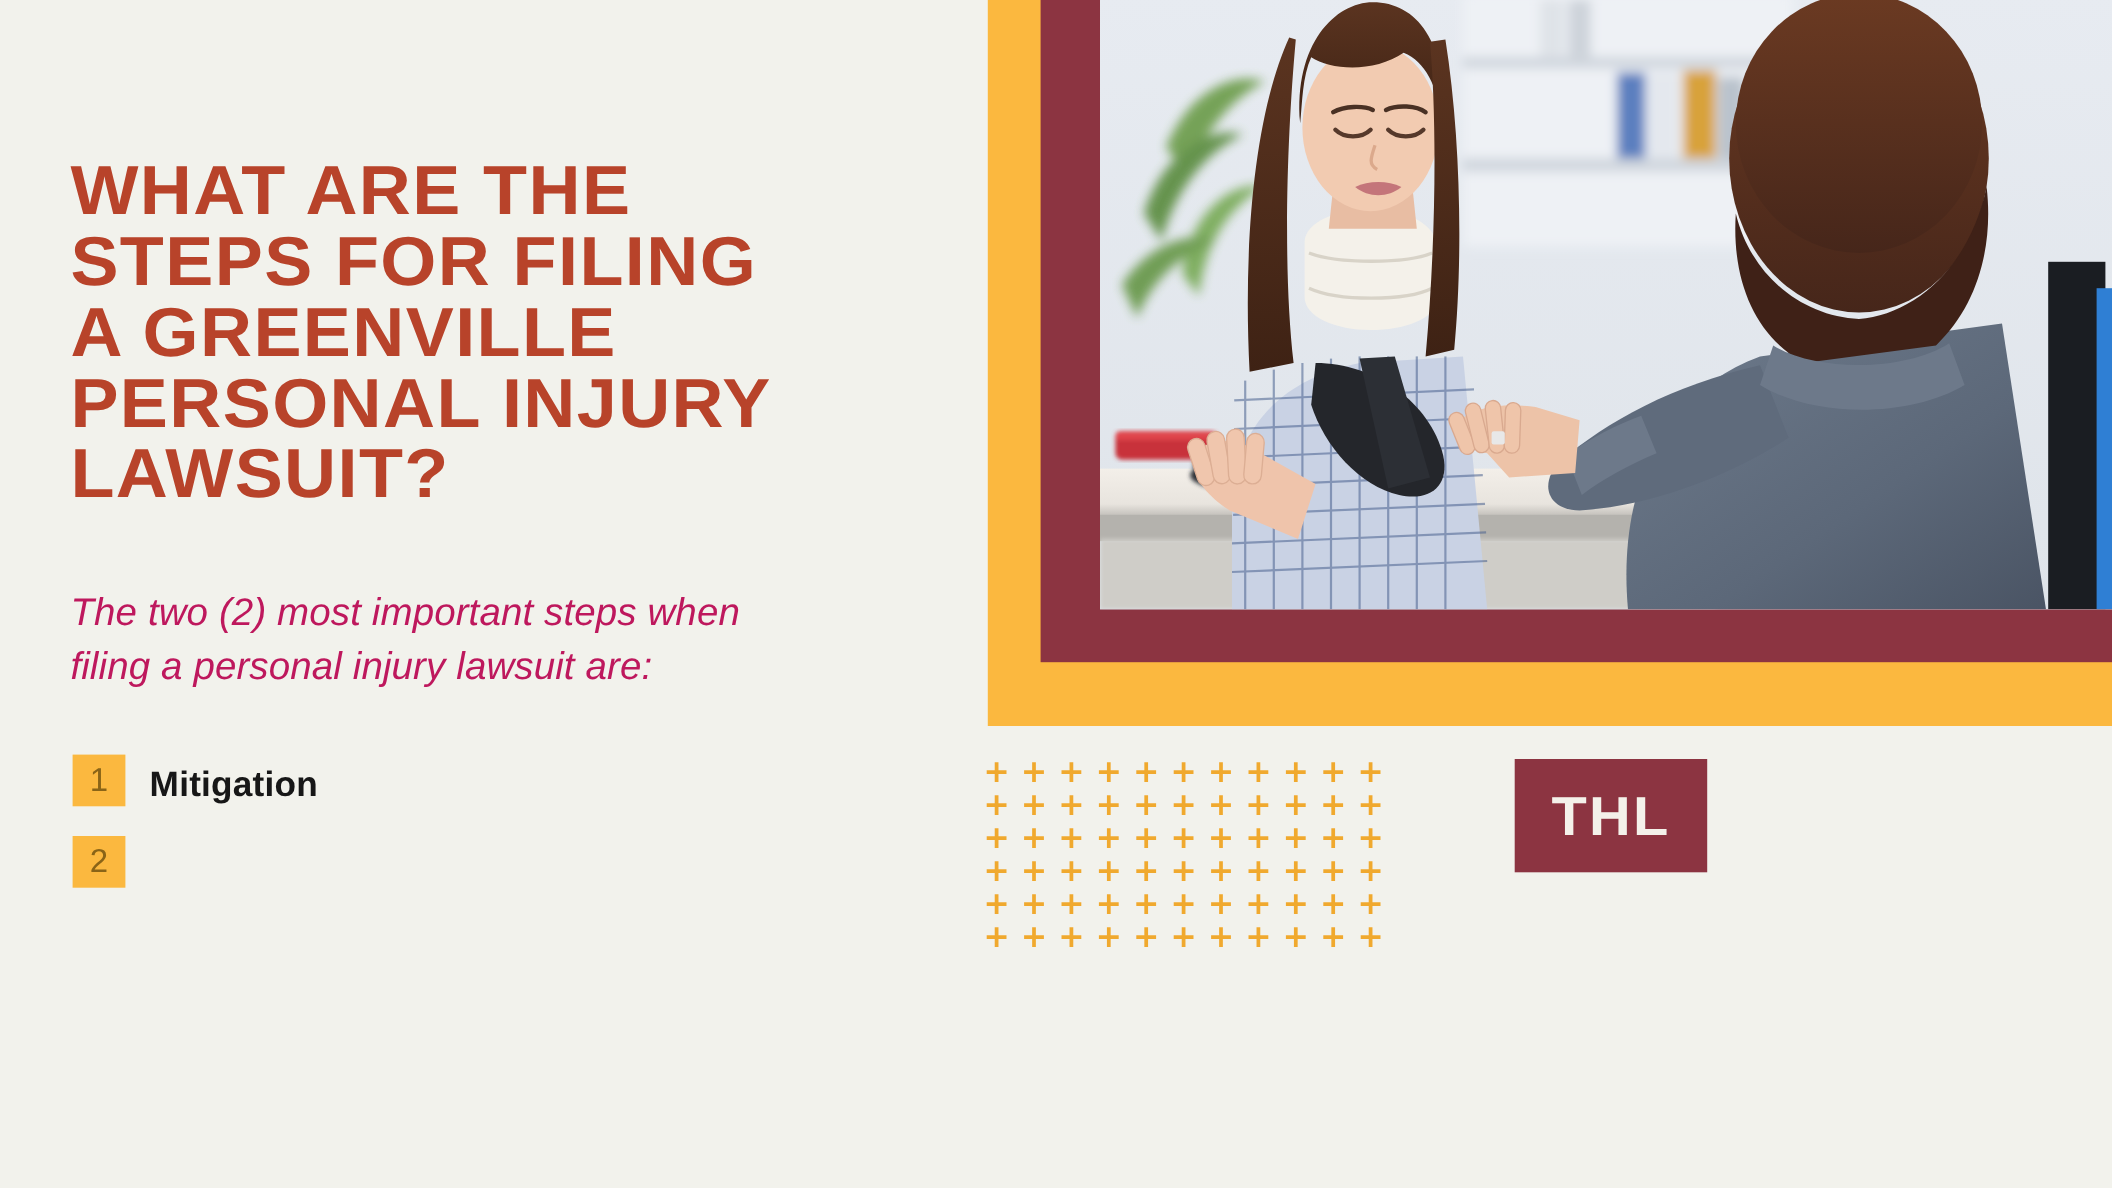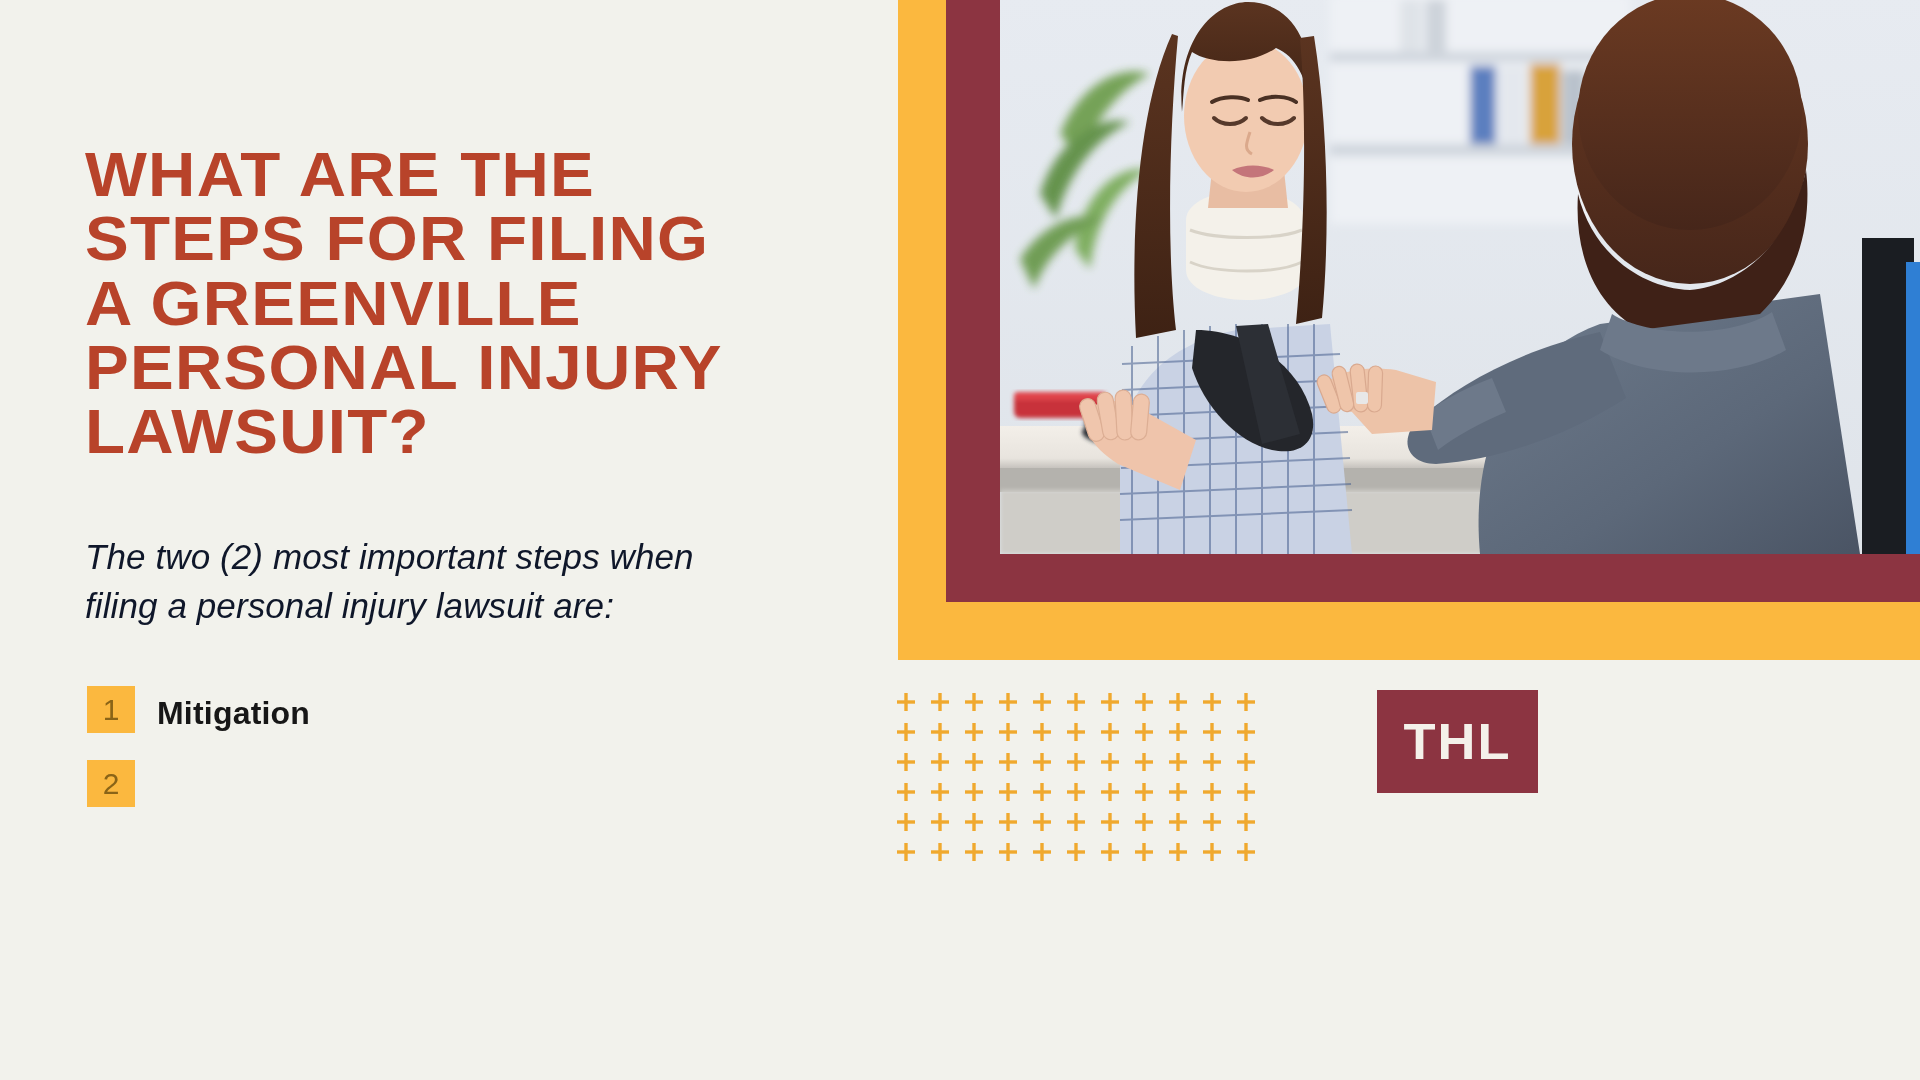--- a/index.html
+++ b/index.html
@@ -7,40 +7,40 @@
     width:1920px;height:1080px;
     background:#f2f2ec;
     font-family:"Liberation Sans", sans-serif;
     overflow:hidden;
     position:relative;
   }
   .stage{position:absolute;inset:0;}
 
   
   .left-col{
-    position:absolute;left:85px;top:0;width:820px;height:788px;
+    position:absolute;left:64px;top:0;width:820px;height:788px;
   }
   .headline{
     position:absolute;left:0;top:142px;width:800px;
     margin:0;
     color:#b8432a;
     font-family:"Liberation Sans Narrow","Liberation Sans",sans-serif;
     font-weight:bold;
     font-size:63px;
     line-height:1.02;
     letter-spacing:1.2px;
     text-transform:uppercase;
     transform:scaleX(1.04);
     transform-origin:left center;
     white-space:pre-line;
   }
   .subhead{
     position:absolute;left:0;top:532px;width:890px;
     margin:0;
-    color:#0f172a;
+    color:#be185d;
     font-family:"Liberation Sans Narrow","Liberation Sans",sans-serif;
     font-style:italic;
     font-weight:400;
     font-size:35px;
     line-height:1.40;
     letter-spacing:0.1px;
     white-space:pre-line;
   }
 
   .steps{
@@ -102,21 +102,21 @@
     position:absolute;
     left:892px;top:688px;
     width:372px;height:180px;
   }
   .plus-grid svg{display:block;width:100%;height:100%;}
 
   
   .logo{
     position:absolute;
     left:1377px;top:690px;
-    width:161px;height:103px;
+    width:175px;height:103px;
     background:#8c3441;
     display:flex;align-items:center;justify-content:center;
   }
   .logo-text{
     color:#f4f1ea;
     font-family:"Liberation Sans Narrow","Liberation Sans",sans-serif;
     font-weight:bold;
     font-size:50px;
     letter-spacing:2px;
     line-height:1;

